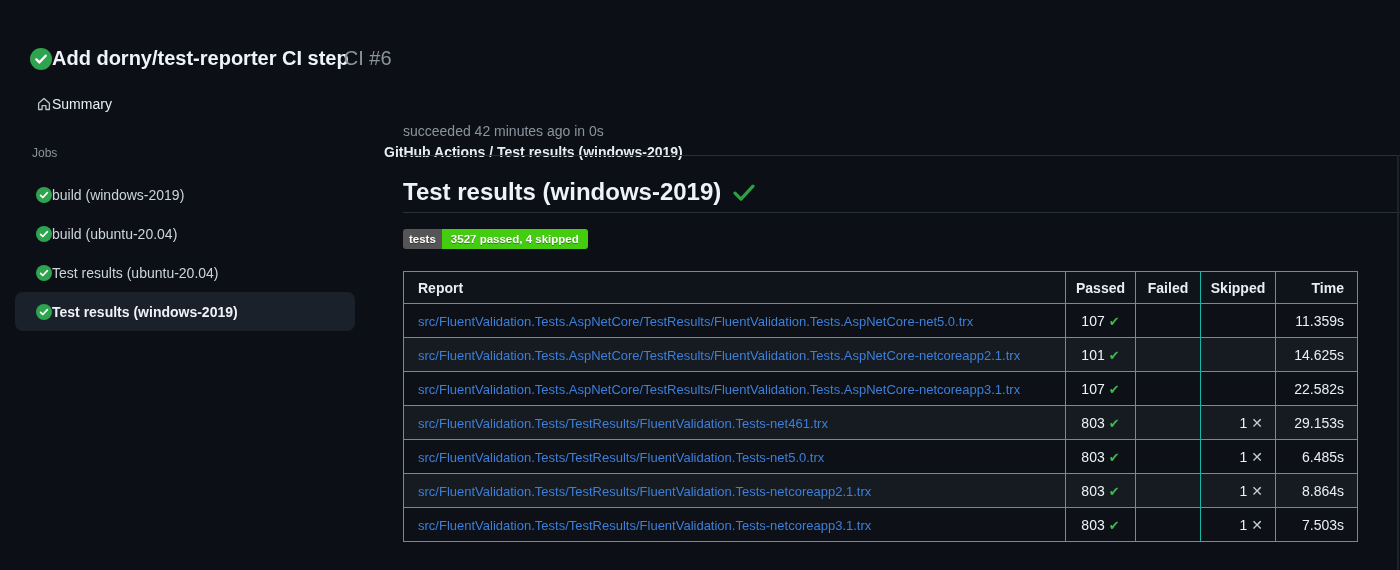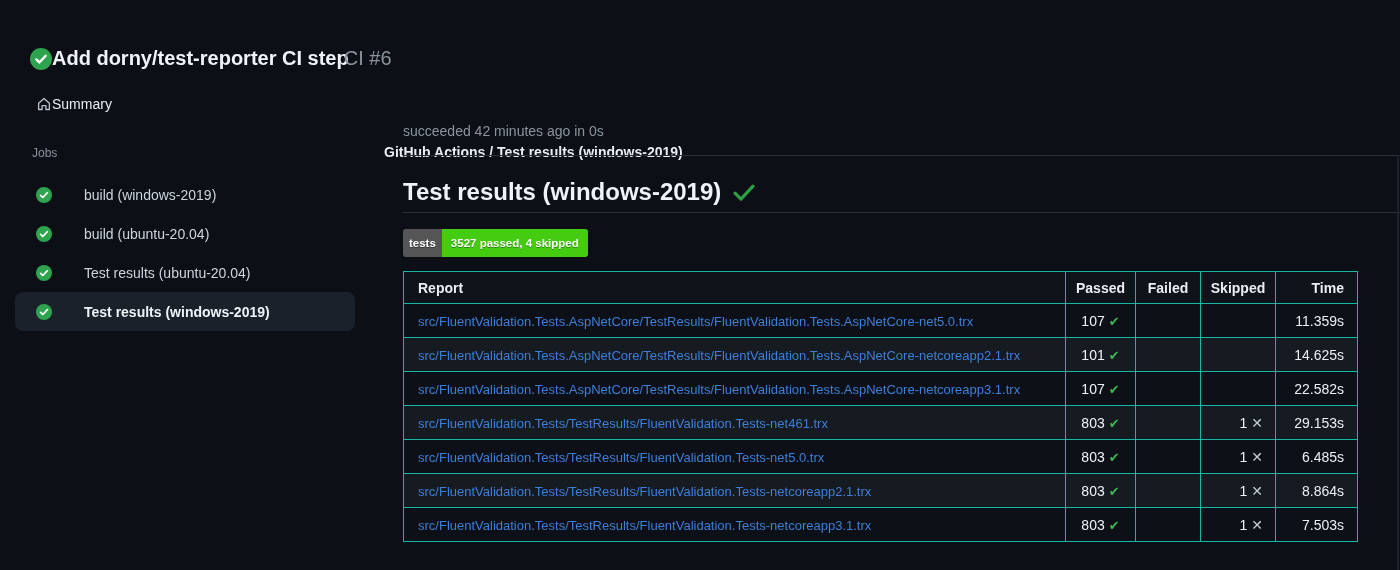--- a/index.html
+++ b/index.html
@@ -14,34 +14,34 @@
   .icon-22 svg{width:22px;height:22px;display:block;}
   .app-title{font-size:20px;font-weight:700;color:#eef3f8;}
   .run-number{font-size:20px;font-weight:400;color:#8b949e;margin-left:-5px;}
   
   .summary-item{position:absolute;left:15px;top:86px;width:340px;height:36px;border-radius:8px;
     display:flex;align-items:center;padding-left:21px;box-sizing:border-box;cursor:pointer;}
   .summary-item .label{font-size:14px;color:#e9eef4;}
   .icon-16 svg{width:16px;height:16px;display:block;}
   .jobs-label{position:absolute;left:32px;top:146px;font-size:12px;color:#8b949e;}
   .jobs-list{position:absolute;left:15px;top:175px;width:340px;}
-  .job-item{height:39px;display:flex;align-items:center;gap:32px;padding-left:21px;
+  .job-item{height:39px;display:flex;align-items:center;gap:0;padding-left:21px;
     border-radius:8px;box-sizing:border-box;cursor:pointer;font-size:14px;color:#ccd4dc;}
   .job-item.selected{background:var(--selected_item_bg,#1b212b);font-weight:700;color:#eef3f8;}
   
   .run-title{position:absolute;left:384px;top:100px;font-size:14px;font-weight:700;color:#e9eef4;margin-top:44px;}
   .run-status{position:absolute;left:403px;top:123px;font-size:14px;color:#8b949e;}
   .divider{position:absolute;left:403px;width:997px;height:1px;background:#2a303a;}
   .divider-1{top:155px;}
   .divider-2{top:212px;}
   .section-heading{position:absolute;left:403px;top:178px;display:flex;align-items:center;gap:12px;}
   .section-heading .h2{font-size:24px;font-weight:600;color:#eef3f8;}
   .heading-check svg{width:22px;height:17px;display:block;}
   
-  .badge{position:absolute;left:403px;top:229px;display:inline-flex;height:28px;border-radius:3px;
+  .badge{position:absolute;left:403px;top:229px;display:inline-flex;height:20px;border-radius:3px;
     overflow:hidden;font-size:11.5px;font-weight:700;color:#fff;text-shadow:0 1px 0 rgba(0,0,0,.35);}
   .badge .bleft{background:var(--badge_label_bg,#555);display:flex;align-items:center;padding:0 6px;}
   .badge .bright{background:var(--badge_value_bg,#4c1);display:flex;align-items:center;padding:0 9px;}
   
   table.results{position:absolute;left:403px;top:271px;width:954px;border-collapse:collapse;
     table-layout:fixed;font-size:14px;}
   .results th,.results td{border:1px solid #14b8a6;box-sizing:border-box;overflow:hidden;}
   .results thead th{height:32px;font-weight:700;color:#e9eef4;background:#0f141b;}
   .results thead th.c-report{text-align:left;padding-left:14px;}
   .results thead th.c-passed,.results thead th.c-failed,.results thead th.c-skipped{text-align:center;}

